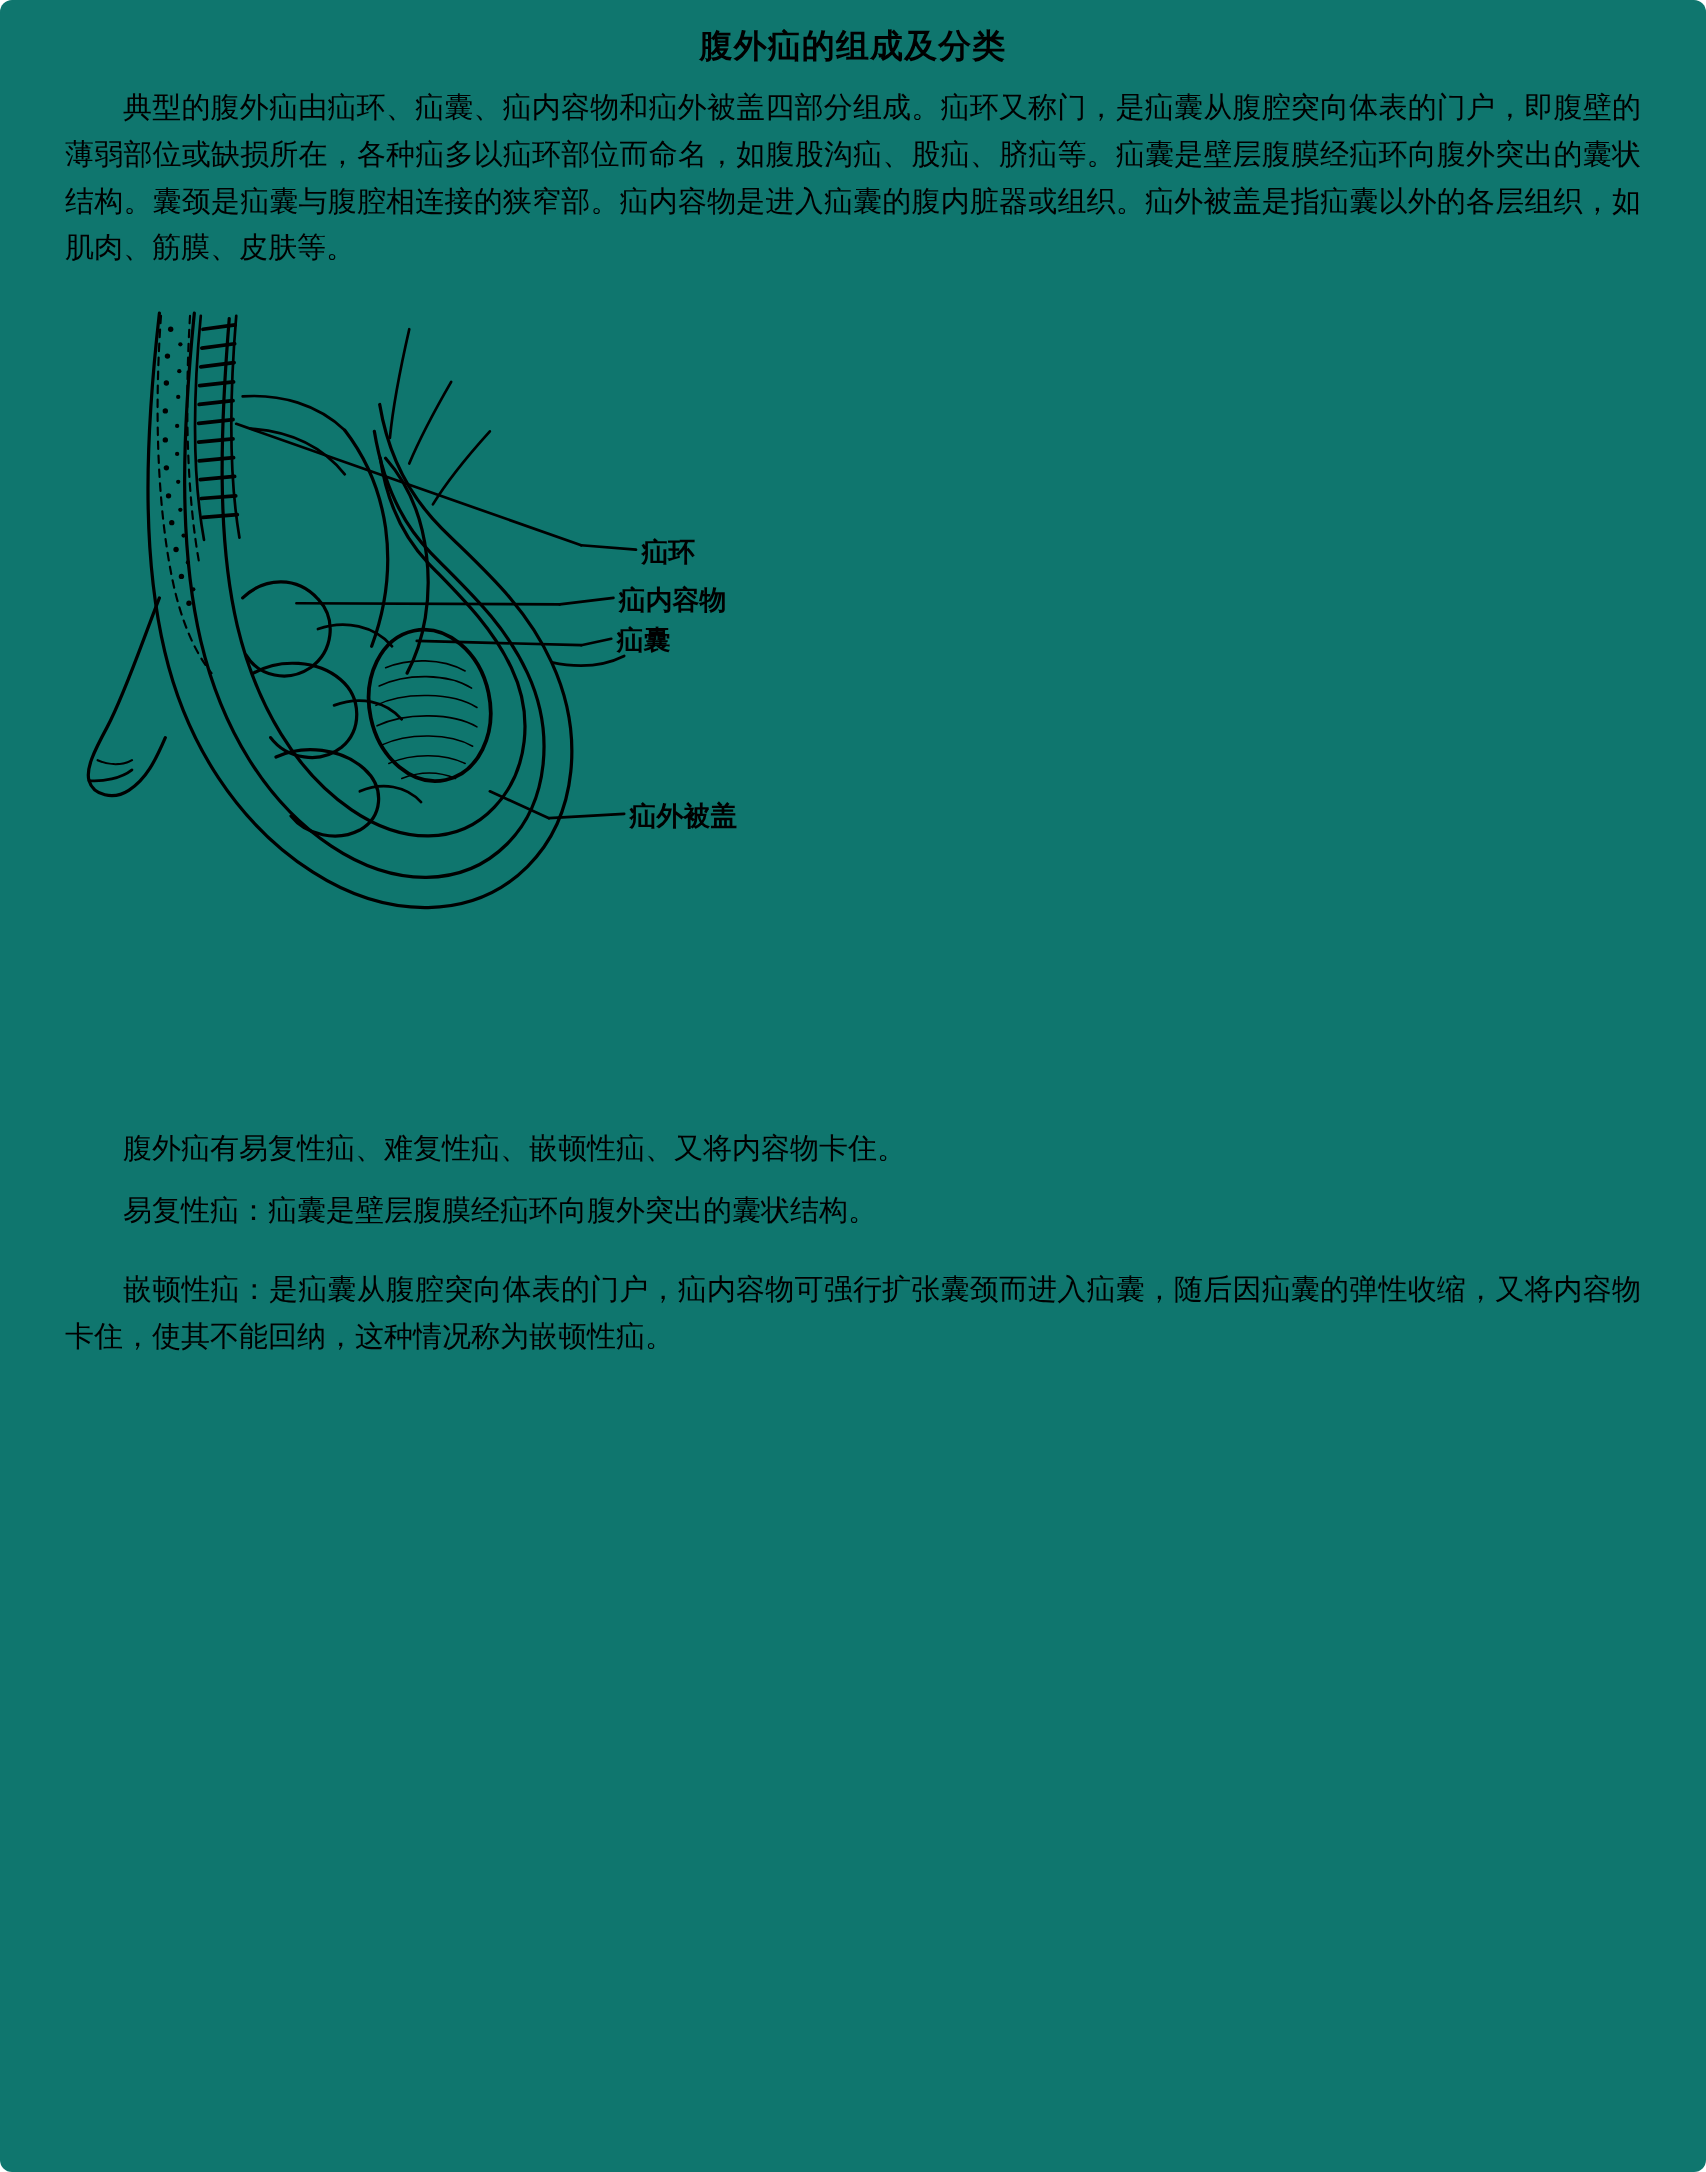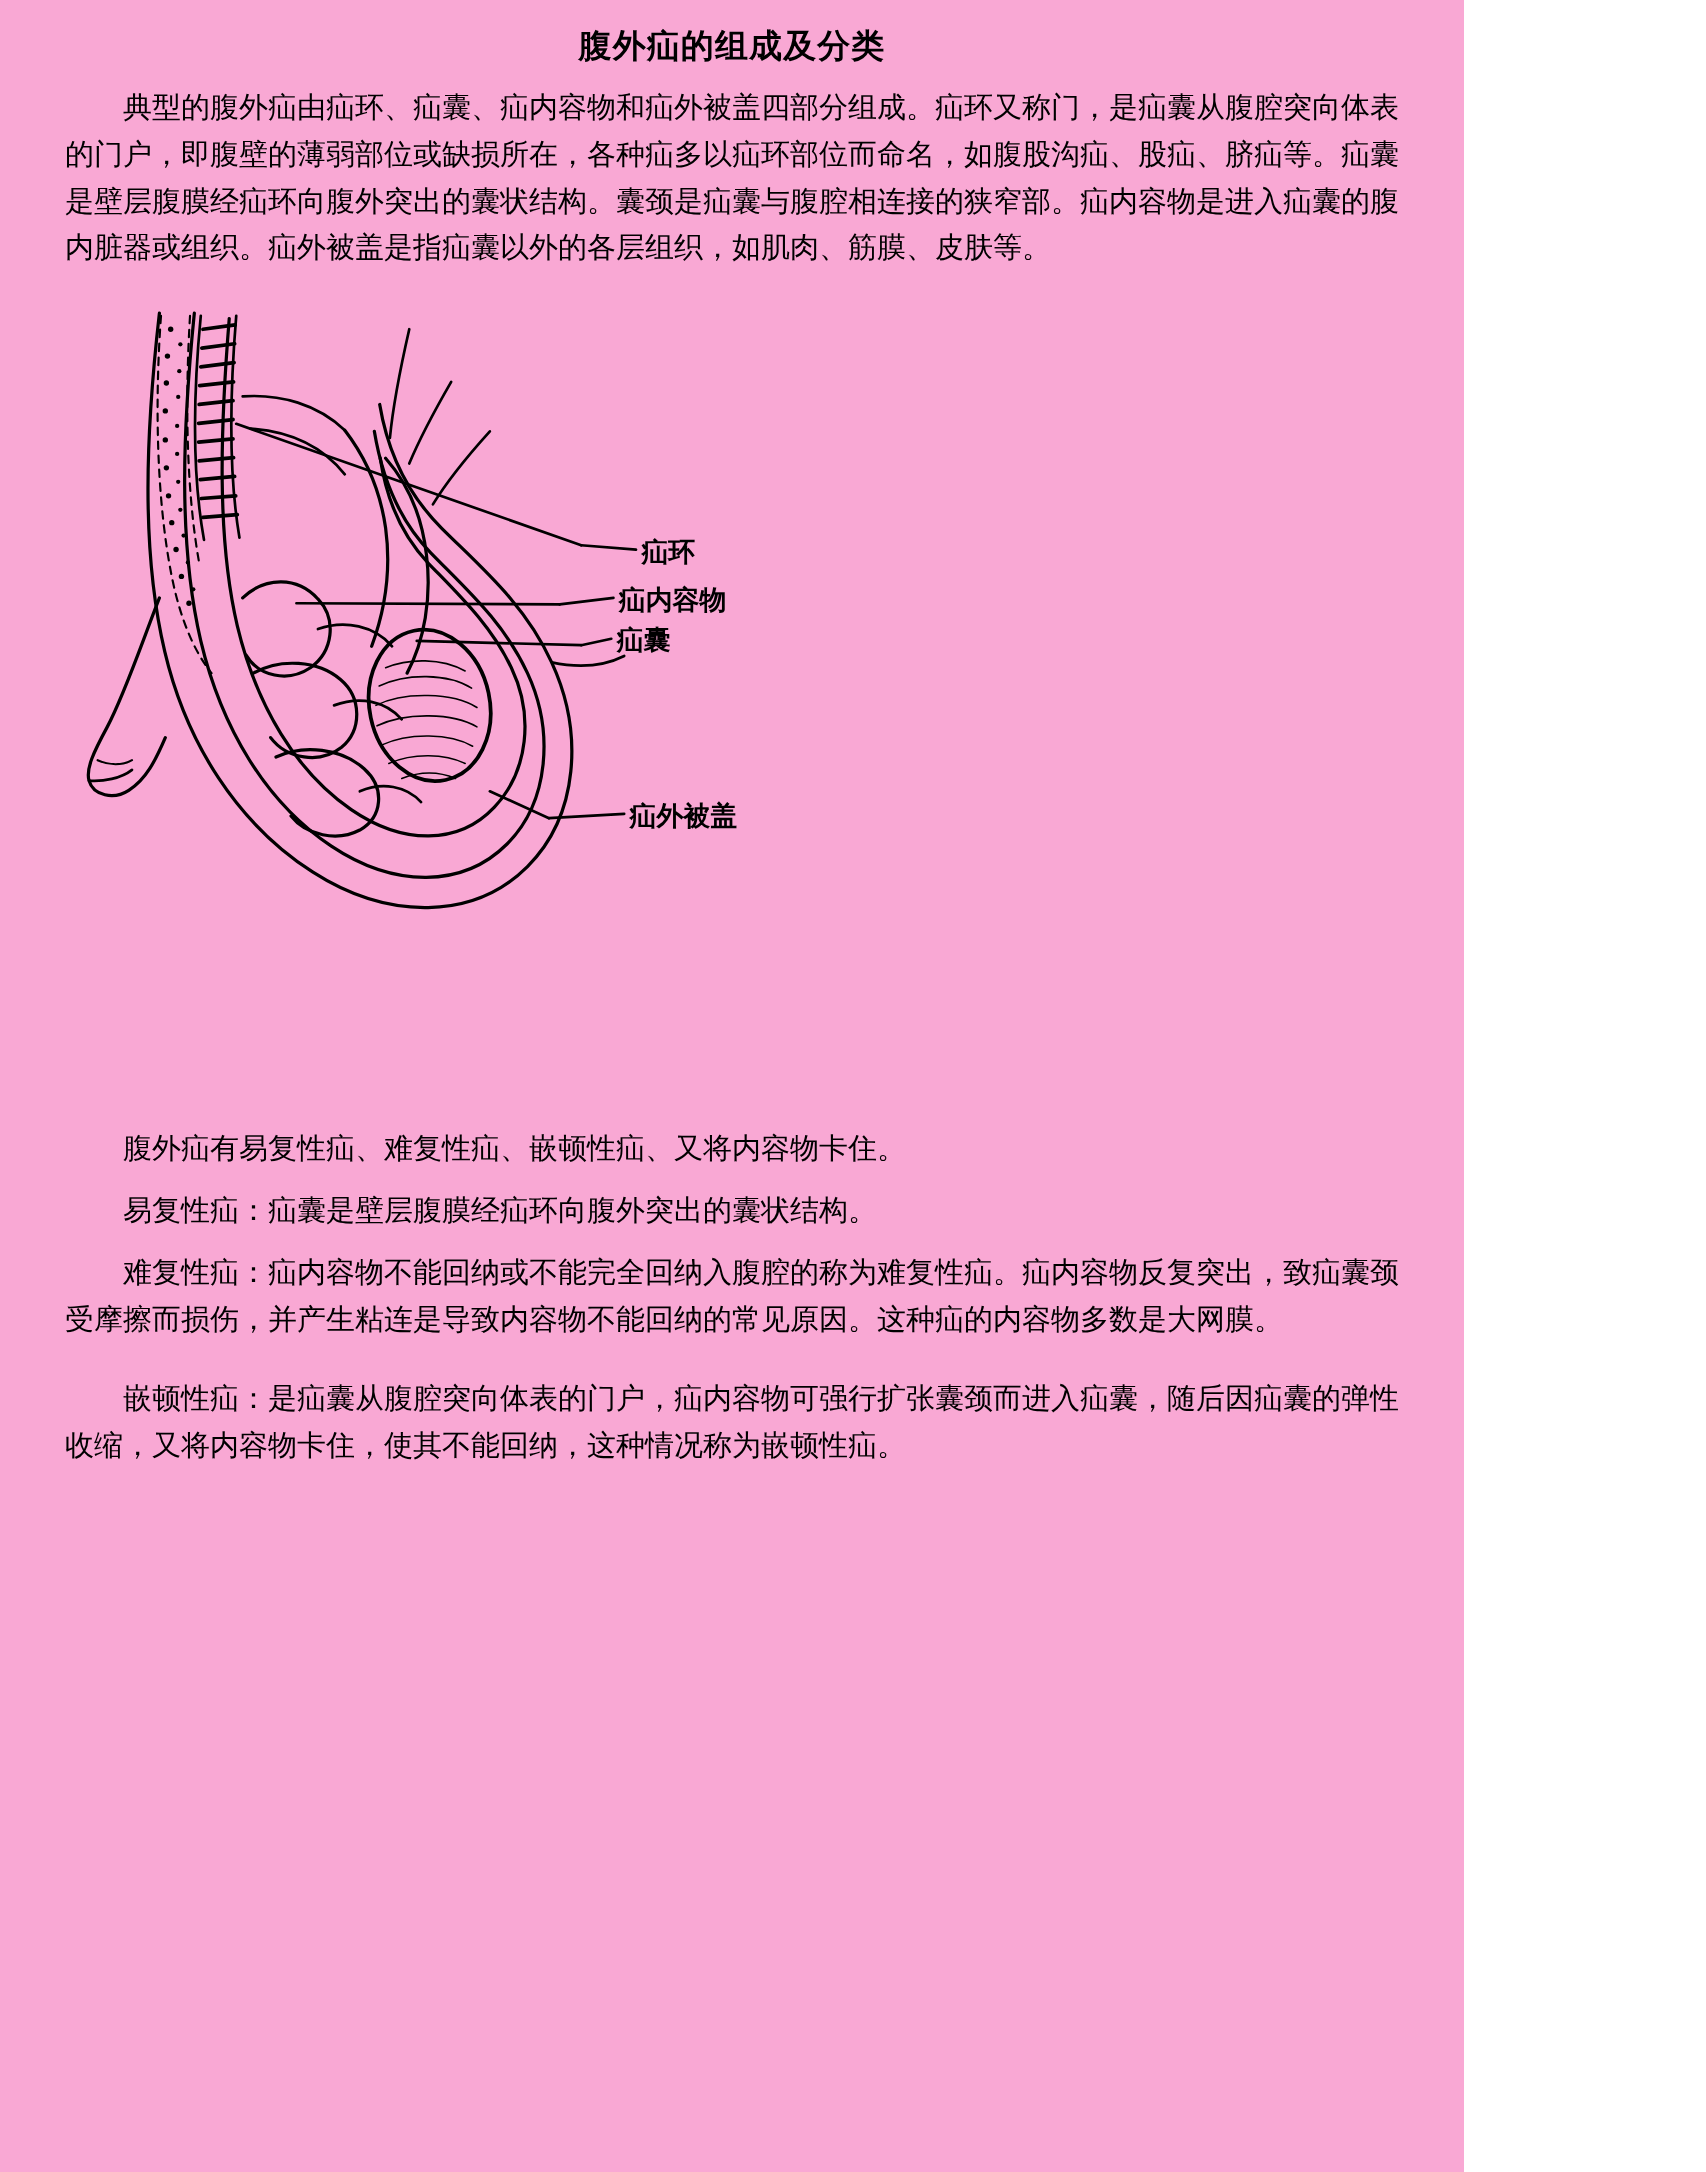--- a/index.html
+++ b/index.html
@@ -6,25 +6,26 @@
     margin: 0;
     padding: 0;
     background: #ffffff;
   }
   body {
     width: 1706px;
     font-family: "DejaVu Serif", "Liberation Serif", serif;
     color: #000000;
   }
   .page {
-    width: 1464px;
+    width: 1706px;
     min-height: 2172px;
     box-sizing: border-box;
     padding: 16px 65px 21.5px 65px;
-    background: #f9a8d4;
+    background: #0f766e;
+    border-radius: 12px;
   }
   .doc-title {
     text-align: center;
     font-size: 33px;
     font-weight: bold;
     letter-spacing: 1.1px;
     margin: 9.7px 0 18.3px 0;
     line-height: 1.2;
   }
   p.body-text {
@@ -173,19 +174,18 @@
 
       <text class="fig-label" x="1072" y="492">疝环</text>
       <text class="fig-label" x="1030" y="580">疝内容物</text>
       <text class="fig-label" x="1026" y="656">疝囊</text>
       <text class="fig-label" x="1050" y="982">疝外被盖</text>
     </svg>
   </div>
 
   <p class="body-text indent">腹外疝有易复性疝、难复性疝、嵌顿性疝、又将内容物卡住。</p>
   <p class="body-text indent">易复性疝：疝囊是壁层腹膜经疝环向腹外突出的囊状结构。</p>
-  <p class="body-text indent">难复性疝：疝内容物不能回纳或不能完全回纳入腹腔的称为难复性疝。疝内容物反复突出，致疝囊颈受摩擦而损伤，并产生粘连是导致内容物不能回纳的常见原因。这种疝的内容物多数是大网膜。</p>
   <div class="section-gap"></div>
   <p class="body-text indent">嵌顿性疝：是疝囊从腹腔突向体表的门户，疝内容物可强行扩张囊颈而进入疝囊，随后因疝囊的弹性收缩，又将内容物卡住，使其不能回纳，这种情况称为嵌顿性疝。</p>
   <div class="section-gap"></div>
 
 </div>
 
 
 </body></html>

